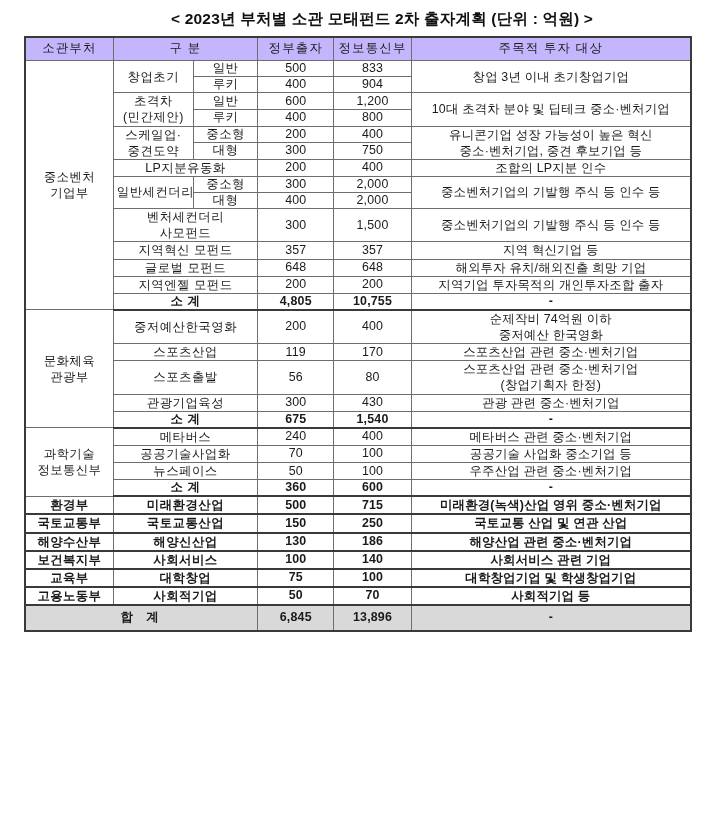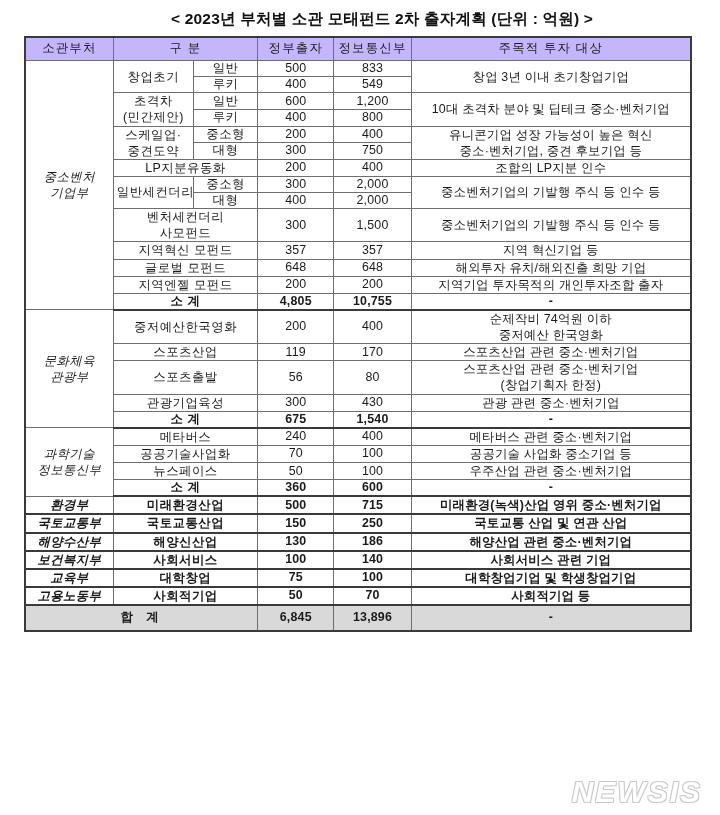--- a/index.html
+++ b/index.html
@@ -70,21 +70,20 @@
     padding-right: 7px;
     font-size: 13px;
     letter-spacing: 0.2px;
   }
   td.num.bold, td.cat.bold, td.dept.bold, td.sub.bold, td.purp.bold {
     font-weight: bold;
   }
   td.dept {
     font-size: 12.6px;
     letter-spacing: 0.4px;
-    font-style: italic;
   }
   td.cat {
     font-size: 12.6px;
     letter-spacing: 0.5px;
   }
   td.sub {
     font-size: 12.4px;
     letter-spacing: 0.5px;
   }
   td.purp {
@@ -169,21 +168,21 @@
             <td class="sub sep-top">일반</td>
             <td class="num sep-top">500</td>
             <td class="num sep-top">833</td>
             <td class="purp sep-top" rowspan="2">
               <span class="ml-label">창업 3년 이내 초기창업기업</span>
             </td>
           </tr>
           <tr>
             <td class="sub">루키</td>
             <td class="num">400</td>
-            <td class="num">549</td>
+            <td class="num">904</td>
           </tr>
           <tr>
             <td class="cat" rowspan="2">
               <span class="ml-label">초격차</span>
               <span class="ml-label">(민간제안)</span>
             </td>
             <td class="sub">일반</td>
             <td class="num">600</td>
             <td class="num">1,200</td>
             <td class="purp" rowspan="2">
@@ -459,15 +458,14 @@
           <tr class="grandtotal block-end">
             <td class="gt-label" colspan="3">합 계</td>
             <td class="num bold">6,845</td>
             <td class="num bold">13,896</td>
             <td class="purp">-</td>
           </tr>
         </tbody>
     </table>
   </div>
 
-  <div id="watermark">NEWSIS</div>
 
 </div>
 
 </body></html>

